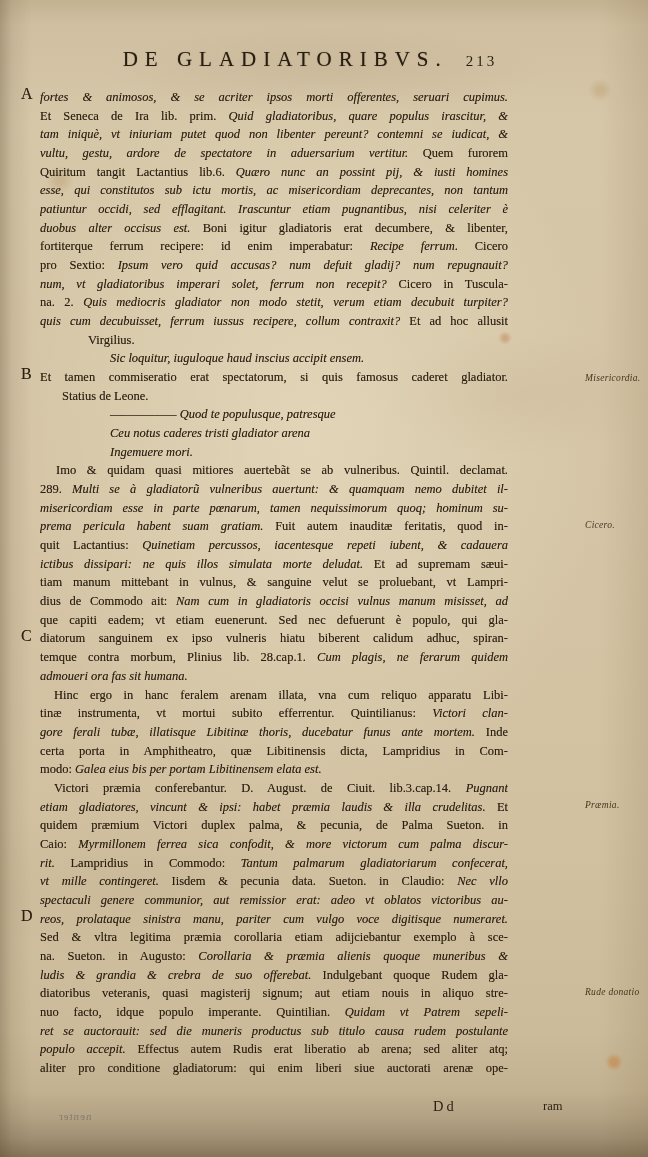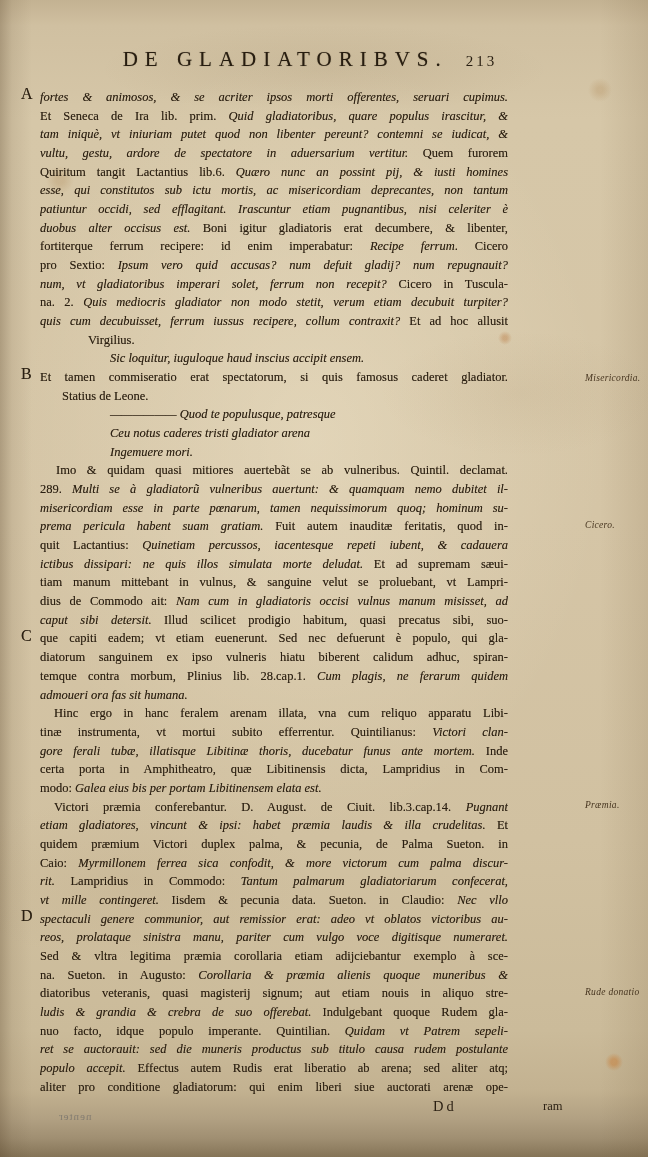--- a/index.html
+++ b/index.html
@@ -94,42 +94,41 @@
       <div class="line" style="padding-left: 70px;"><span class="i">Ceu notus caderes tristi gladiator arena</span></div>
       <div class="line" style="padding-left: 70px;"><span class="i">Ingemuere mori.</span></div>
       <div class="line full" style="padding-left: 16px;"><span class="r">Imo &amp; quidam quasi mitiores auertebãt se ab vulneribus. Quintil. declamat.</span></div>
       <div class="line full"><span class="r">289. </span><span class="i">Multi se à gladiatorũ vulneribus auertunt: &amp; quamquam nemo dubitet il-</span></div>
       <div class="line full"><span class="i">misericordiam esse in parte pœnarum, tamen nequissimorum quoq; hominum su-</span></div>
       <div class="line full"><span class="i">prema pericula habent suam gratiam. </span><span class="r">Fuit autem inauditæ feritatis, quod in-</span></div>
       <div class="line full"><span class="r">quit Lactantius: </span><span class="i">Quinetiam percussos, iacentesque repeti iubent, &amp; cadauera</span></div>
       <div class="line full"><span class="i">ictibus dissipari: ne quis illos simulata morte deludat. </span><span class="r">Et ad supremam sæui-</span></div>
       <div class="line full"><span class="r">tiam manum mittebant in vulnus, &amp; sanguine velut se proluebant, vt Lampri-</span></div>
       <div class="line full"><span class="r">dius de Commodo ait: </span><span class="i">Nam cum in gladiatoris occisi vulnus manum misisset, ad</span></div>
-      <div class="line full"><span class="i">caput sibi detersit. </span><span class="r">Illud scilicet prodigio habitum, quasi precatus sibi, suo-</span></div>
       <div class="line full"><span class="r">que capiti eadem; vt etiam euenerunt. Sed nec defuerunt è populo, qui gla-</span></div>
       <div class="line full"><span class="r">diatorum sanguinem ex ipso vulneris hiatu biberent calidum adhuc, spiran-</span></div>
       <div class="line full"><span class="r">temque contra morbum, Plinius lib. 28.cap.1. </span><span class="i">Cum plagis, ne ferarum quidem</span></div>
       <div class="line"><span class="i">admoueri ora fas sit humana.</span></div>
       <div class="line full" style="padding-left: 14px;"><span class="r">Hinc ergo in hanc feralem arenam illata, vna cum reliquo apparatu Libi-</span></div>
       <div class="line full"><span class="r">tinæ instrumenta, vt mortui subito efferrentur. Quintilianus: </span><span class="i">Victori clan-</span></div>
       <div class="line full"><span class="i">gore ferali tubæ, illatisque Libitinæ thoris, ducebatur funus ante mortem. </span><span class="r">Inde</span></div>
       <div class="line full"><span class="r">certa porta in Amphitheatro, quæ Libitinensis dicta, Lampridius in Com-</span></div>
       <div class="line"><span class="r">modo: </span><span class="i">Galea eius bis per portam Libitinensem elata est.</span></div>
       <div class="line full" style="padding-left: 14px;"><span class="r">Victori præmia conferebantur. D. August. de Ciuit. lib.3.cap.14. </span><span class="i">Pugnant</span></div>
       <div class="line full"><span class="i">etiam gladiatores, vincunt &amp; ipsi: habet præmia laudis &amp; illa crudelitas. </span><span class="r">Et</span></div>
       <div class="line full"><span class="r">quidem præmium Victori duplex palma, &amp; pecunia, de Palma Sueton. in</span></div>
       <div class="line full"><span class="r">Caio: </span><span class="i">Myrmillonem ferrea sica confodit, &amp; more victorum cum palma discur-</span></div>
       <div class="line full"><span class="i">rit. </span><span class="r">Lampridius in Commodo: </span><span class="i">Tantum palmarum gladiatoriarum confecerat,</span></div>
       <div class="line full"><span class="i">vt mille contingeret. </span><span class="r">Iisdem &amp; pecunia data. Sueton. in Claudio: </span><span class="i">Nec vllo</span></div>
       <div class="line full"><span class="i">spectaculi genere communior, aut remissior erat: adeo vt oblatos victoribus au-</span></div>
       <div class="line full"><span class="i">reos, prolataque sinistra manu, pariter cum vulgo voce digitisque numeraret.</span></div>
       <div class="line full"><span class="r">Sed &amp; vltra legitima præmia corollaria etiam adijciebantur exemplo à sce-</span></div>
       <div class="line full"><span class="r">na. Sueton. in Augusto: </span><span class="i">Corollaria &amp; præmia alienis quoque muneribus &amp;</span></div>
+      <div class="line full"><span class="i">ludis &amp; grandia &amp; crebra de suo offerebat. </span><span class="r">Indulgebant quoque Rudem gla-</span></div>
       <div class="line full"><span class="r">diatoribus veteranis, quasi magisterij signum; aut etiam nouis in aliquo stre-</span></div>
-      <div class="line full"><span class="i">ludis &amp; grandia &amp; crebra de suo offerebat. </span><span class="r">Indulgebant quoque Rudem gla-</span></div>
       <div class="line full"><span class="r">nuo facto, idque populo imperante. Quintilian. </span><span class="i">Quidam vt Patrem sepeli-</span></div>
       <div class="line full"><span class="i">ret se auctorauit: sed die muneris productus sub titulo causa rudem postulante</span></div>
       <div class="line full"><span class="i">populo accepit. </span><span class="r">Effectus autem Rudis erat liberatio ab arena; sed aliter atq;</span></div>
       <div class="line full"><span class="r">aliter pro conditione gladiatorum: qui enim liberi siue auctorati arenæ ope-</span></div>
     </div>
   <div class="signature">Dd</div>
   <div class="catchword">ram</div>
   <div class="bleed">nenter</div>
 <div class="pmark" style="top: 85px;">A</div>
     <div class="pmark" style="top: 365.2px;">B</div>

